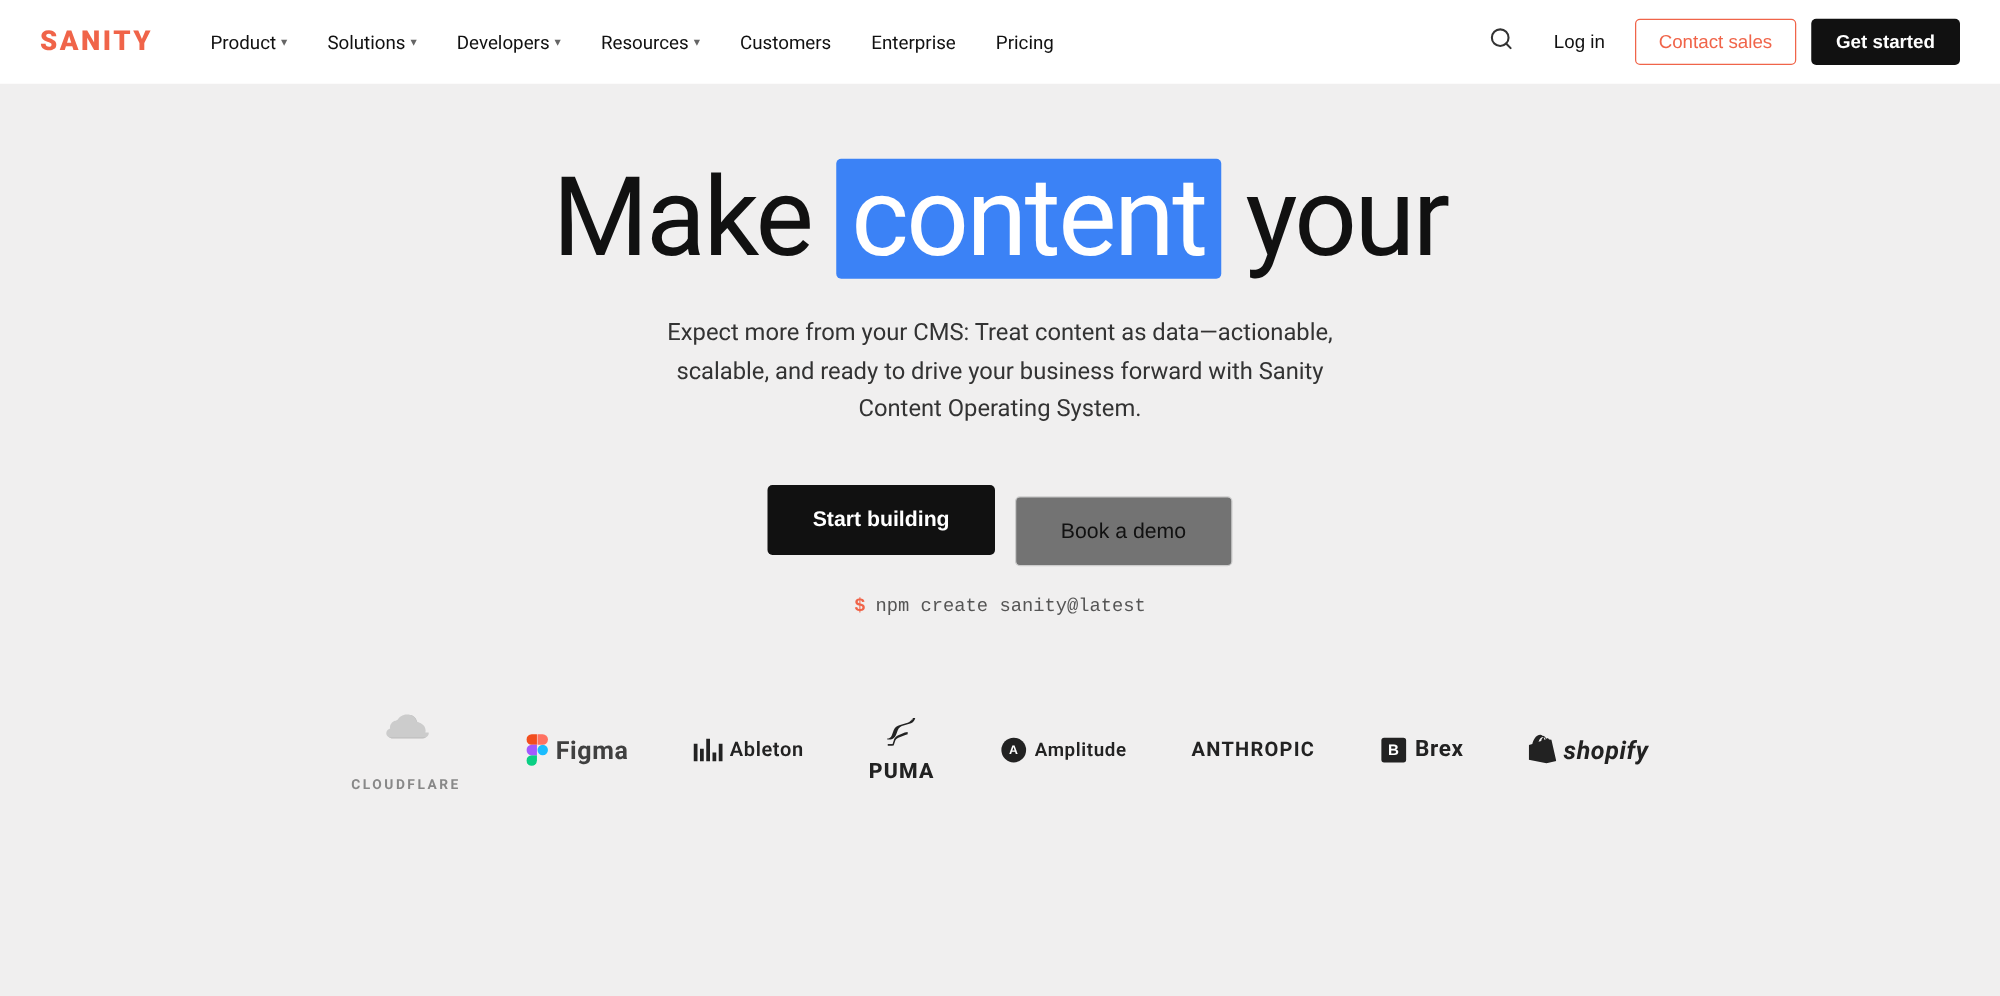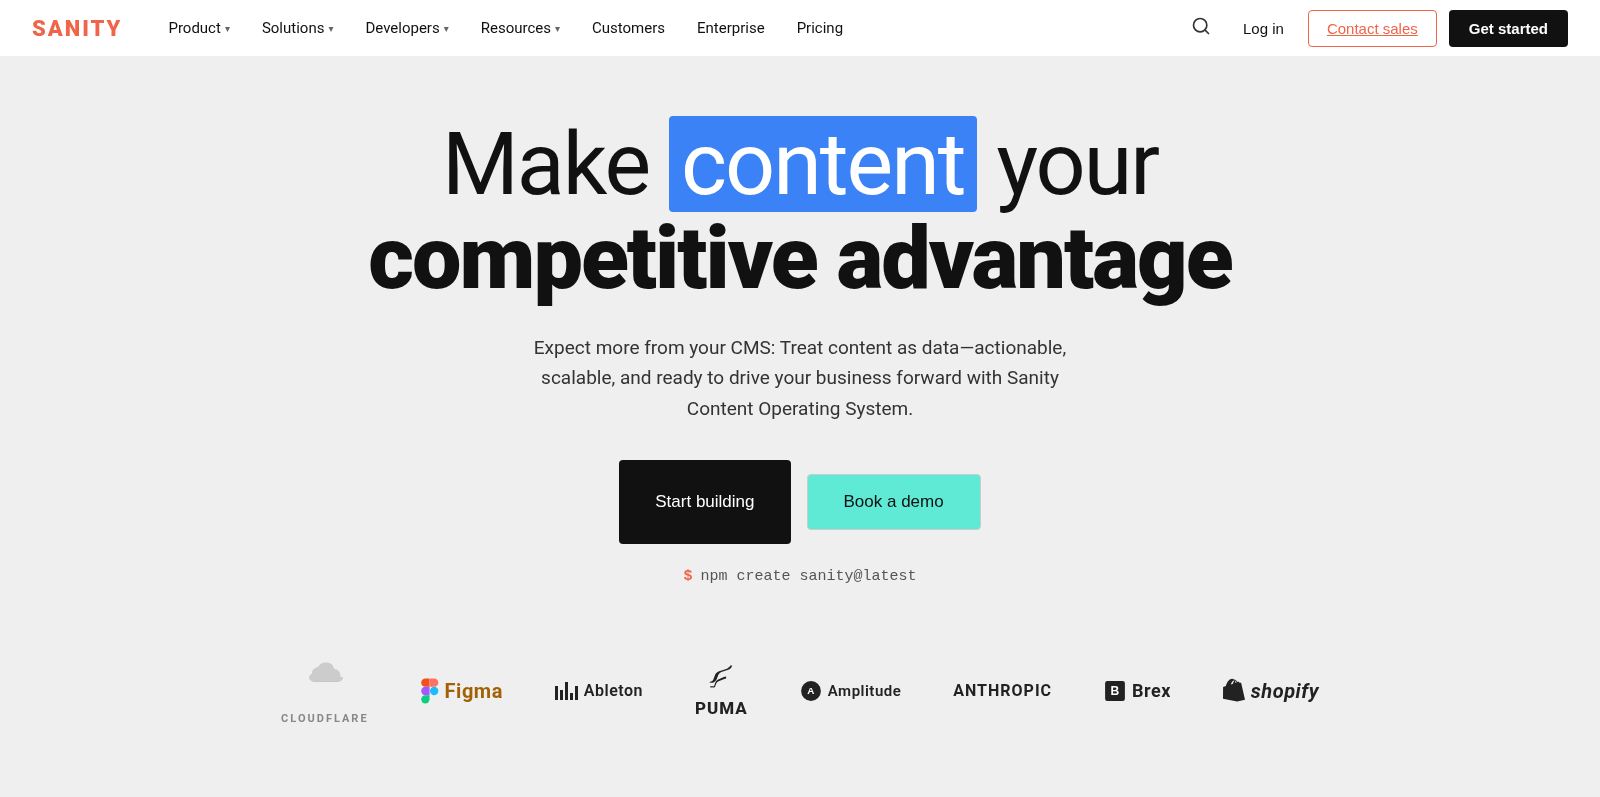--- a/index.html
+++ b/index.html
@@ -6,21 +6,21 @@
     body {
       font-family: -apple-system, BlinkMacSystemFont, 'Segoe UI', Roboto, sans-serif;
       background: #f0efef;
       min-height: 797px;
       overflow-x: hidden;
     }
 
     
     nav {
       background: #fff;
-      height: 56px;
+      height: 67px;
       display: flex;
       align-items: center;
       padding: 0 32px;
       gap: 0;
       position: relative;
       z-index: 10;
     }
     .nav-logo {
       font-size: 22px;
       font-weight: 900;
@@ -74,21 +74,20 @@
     }
     .contact-sales-btn {
       background: #fff;
       border: 1.5px solid #f06449;
       color: #f06449;
       font-size: 15px;
       font-weight: 500;
       padding: 9px 18px;
       border-radius: 4px;
       cursor: pointer;
-      text-decoration: underline;
     }
     .get-started-btn {
       background: #111;
       border: none;
       color: #fff;
       font-size: 15px;
       font-weight: 600;
       padding: 10px 20px;
       border-radius: 4px;
       cursor: pointer;
@@ -135,34 +134,35 @@
       margin-top: 36px;
       display: flex;
       gap: 16px;
       align-items: center;
     }
     .btn-start {
       background: #111;
       color: #fff;
       border: none;
       font-size: 17px;
-      font-weight: 400;
-      padding: 32px 36px;
+      font-weight: 700;
+      padding: 18px 36px;
       border-radius: 4px;
       cursor: pointer;
     }
     .btn-demo {
-      background: #5eead4;
+      background: #737373;
       color: #111;
       border: 1.5px solid #ccc;
       font-size: 17px;
       font-weight: 500;
       padding: 17px 36px;
       border-radius: 4px;
       cursor: pointer;
+      margin-top: 18px;
     }
     .hero-npm {
       margin-top: 24px;
       font-family: 'Courier New', monospace;
       font-size: 15px;
       color: #555;
       display: flex;
       align-items: center;
       gap: 8px;
     }
@@ -184,21 +184,21 @@
       display: flex;
       align-items: center;
       gap: 6px;
       color: #555;
       font-size: 15px;
       font-weight: 600;
       letter-spacing: 0.5px;
     }
     .logo-cloudflare { font-size: 13px; flex-direction: column; gap: 18px; color: #666; }
     .logo-cloudflare .cloud-icon { font-size: 28px; color: #aaa; }
-    .logo-figma { font-size: 20px; color: #a16207; font-weight: 700; }
+    .logo-figma { font-size: 20px; color: #404040; font-weight: 700; }
     .logo-ableton { font-size: 16px; color: #222; font-weight: 600; }
     .logo-puma { font-size: 17px; font-weight: 800; color: #222; letter-spacing: 1px; flex-direction: column; }
     .logo-amplitude { font-size: 15px; color: #222; font-weight: 600; }
     .logo-anthropic { font-size: 16px; color: #222; font-weight: 700; letter-spacing: 1px; }
     .logo-brex { font-size: 18px; color: #222; font-weight: 700; }
     .logo-shopify { font-size: 18px; color: #222; font-weight: 700; }
 
     
     .ableton-bars {
       display: flex;
@@ -261,21 +261,20 @@
     <button class="contact-sales-btn">Contact sales</button>
     <button class="get-started-btn">Get started</button>
   </div>
 </nav>
 
 <section class="hero">
   <h1 class="hero-title">
     <span class="line1">
       <span>Make </span><span class="hero-highlight">content</span><span> your</span>
     </span>
-    <span class="line2">competitive advantage</span>
   </h1>
   <p class="hero-sub">Expect more from your CMS: Treat content as data—actionable, scalable, and ready to drive your business forward with Sanity Content Operating System.</p>
   <div class="hero-buttons">
     <button class="btn-start">Start building</button>
     <button class="btn-demo">Book a demo</button>
   </div>
   <div class="hero-npm">
     <span class="dollar-sign">$</span>
     <span>npm create sanity@latest</span>
   </div>

